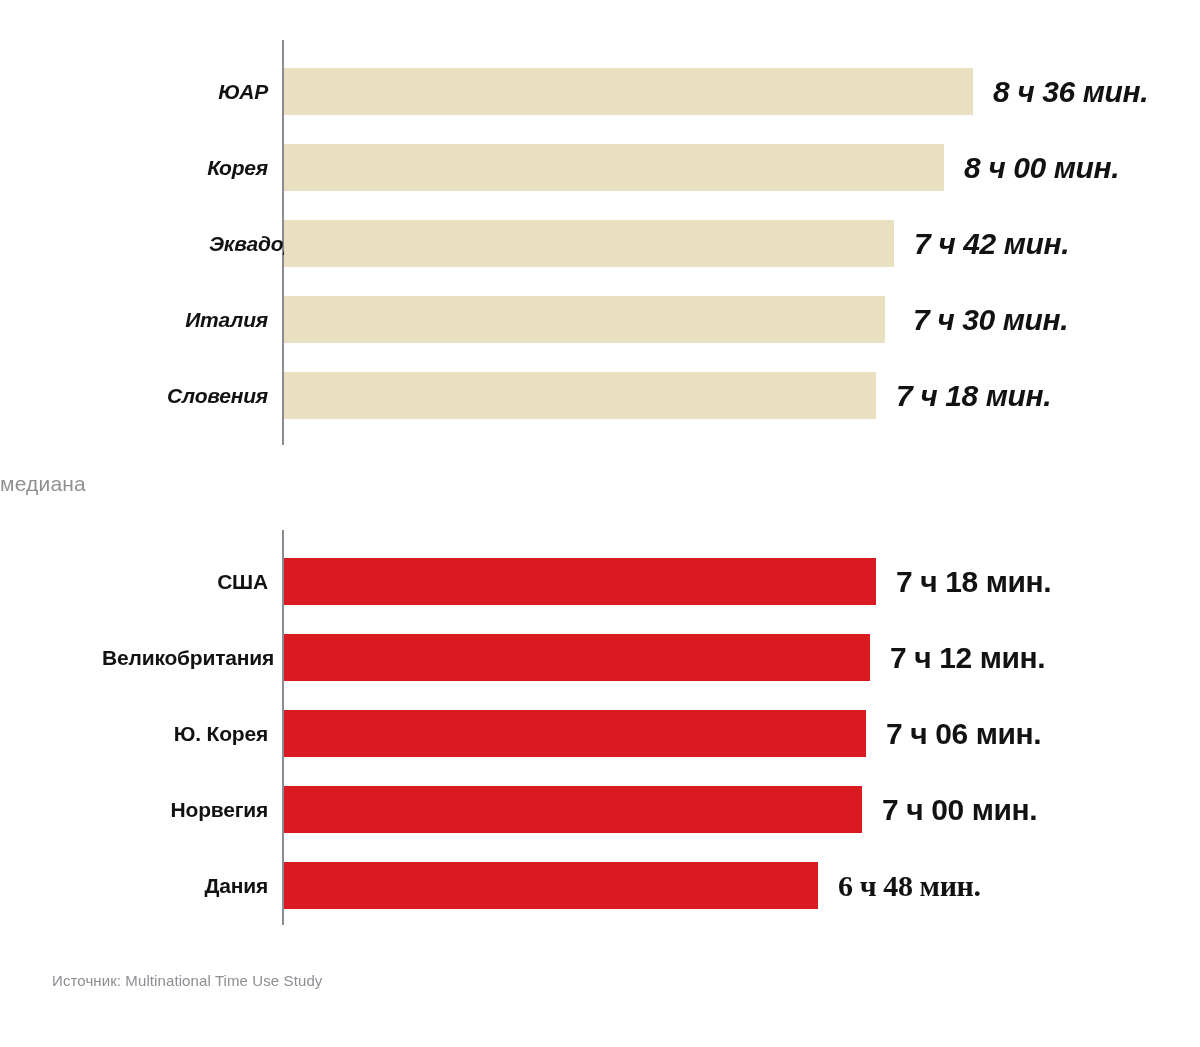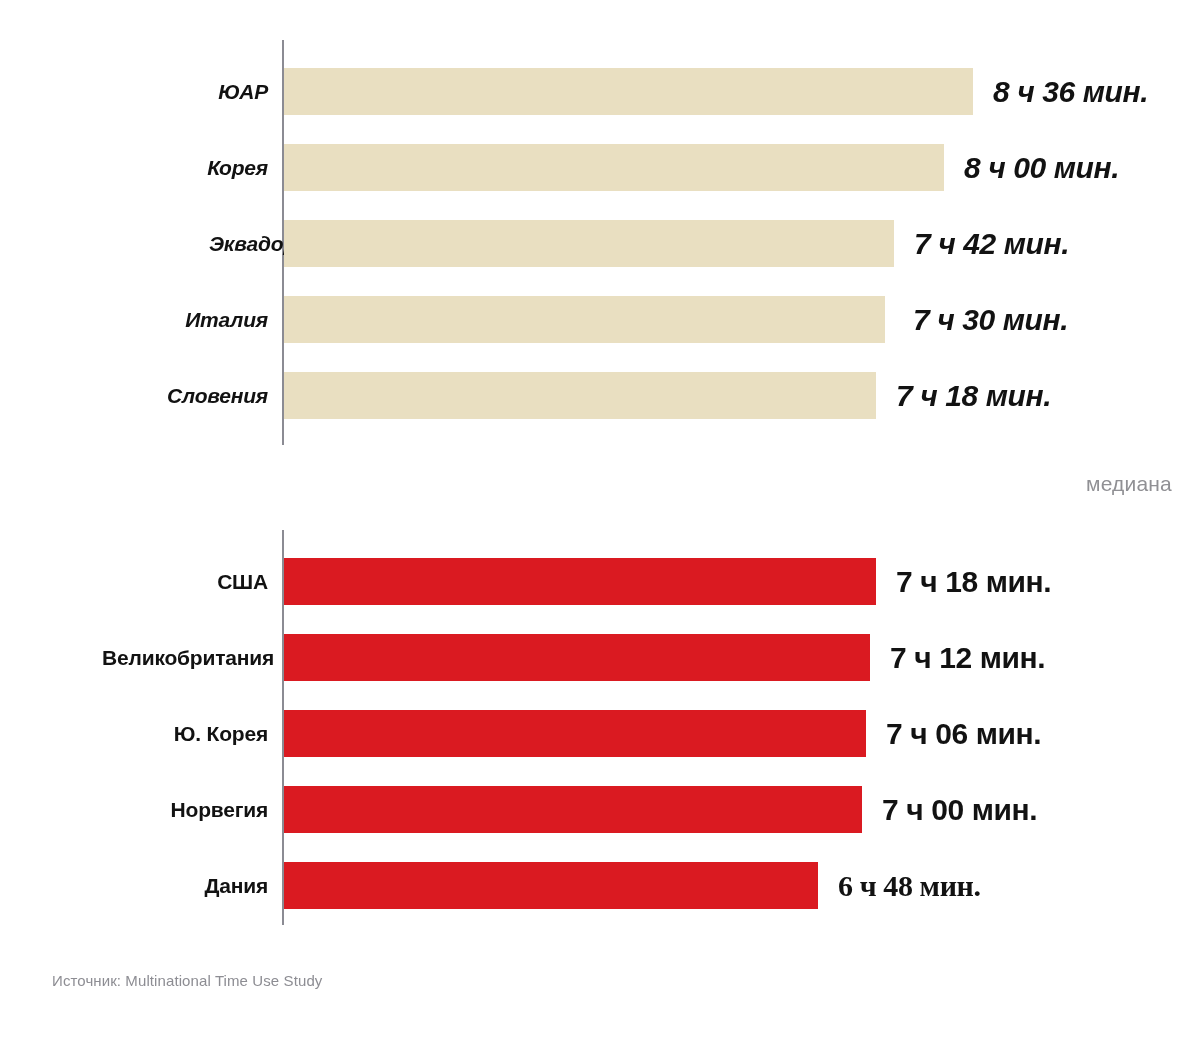--- a/index.html
+++ b/index.html
@@ -93,21 +93,21 @@
     letter-spacing: -0.4px;
     color: #121212;
   }
 
   
   .median-caption {
     position: absolute;
     left: 0;
     top: 472px;
     width: 1172px;
-    text-align: right;
+    text-align: left;
     font-size: 21px;
     font-weight: 400;
     color: #909094;
     letter-spacing: 0.2px;
   }
 
   
   .source-note {
     position: absolute;
     left: 52px;

